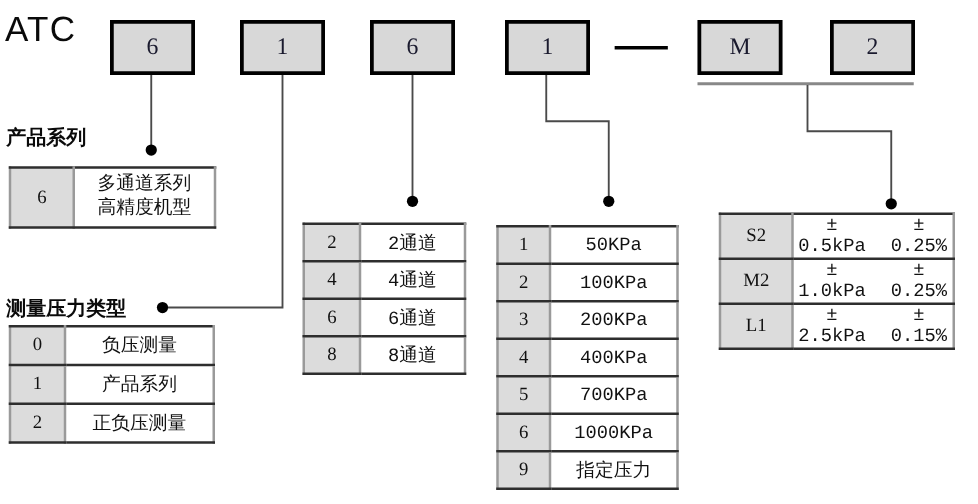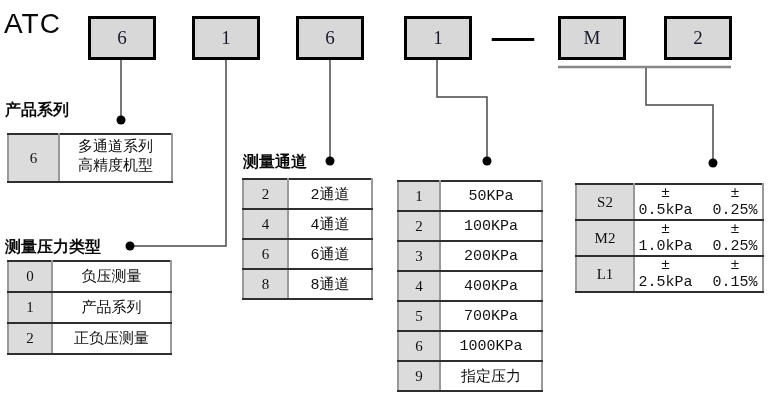--- a/index.html
+++ b/index.html
@@ -97,21 +97,20 @@
       <td class="code">1</td>
       <td class="val">产品系列</td>
     </tr>
     <tr style="height:31px;">
       <td class="code">2</td>
       <td class="val">正负压测量</td>
     </tr>
   </tbody>
     </table>
 
-  <div class="abs sec-title" style="left:243px; top:152px;">测量通道</div>
   <table class="spec" style="left:242px; top:178px; width:131px;">
     <tbody>
         <tr style="height:30px;">
       <td class="code" style="width:39px;">2</td>
       <td class="val">2通道</td>
     </tr>
     <tr style="height:30px;">
       <td class="code">4</td>
       <td class="val">4通道</td>
     </tr>
@@ -152,21 +151,21 @@
       <td class="code">6</td>
       <td class="val">1000KPa</td>
     </tr>
     <tr style="height:30px;">
       <td class="code">9</td>
       <td class="val">指定压力</td>
     </tr>
   </tbody>
     </table>
 
-  <table class="spec" style="left:575px; top:183px; width:189px;border-radius:29px;">
+  <table class="spec" style="left:575px; top:170px; width:189px;border-radius:29px;">
     <tbody>
         <tr style="height:31px;">
       <td class="code" style="width:52px;">S2</td>
       <td class="val">
         <span class="leak-val">
               <span>± 0.5kPa</span>
               <span>± 0.25%</span>
             </span>
       </td>
     </tr>

